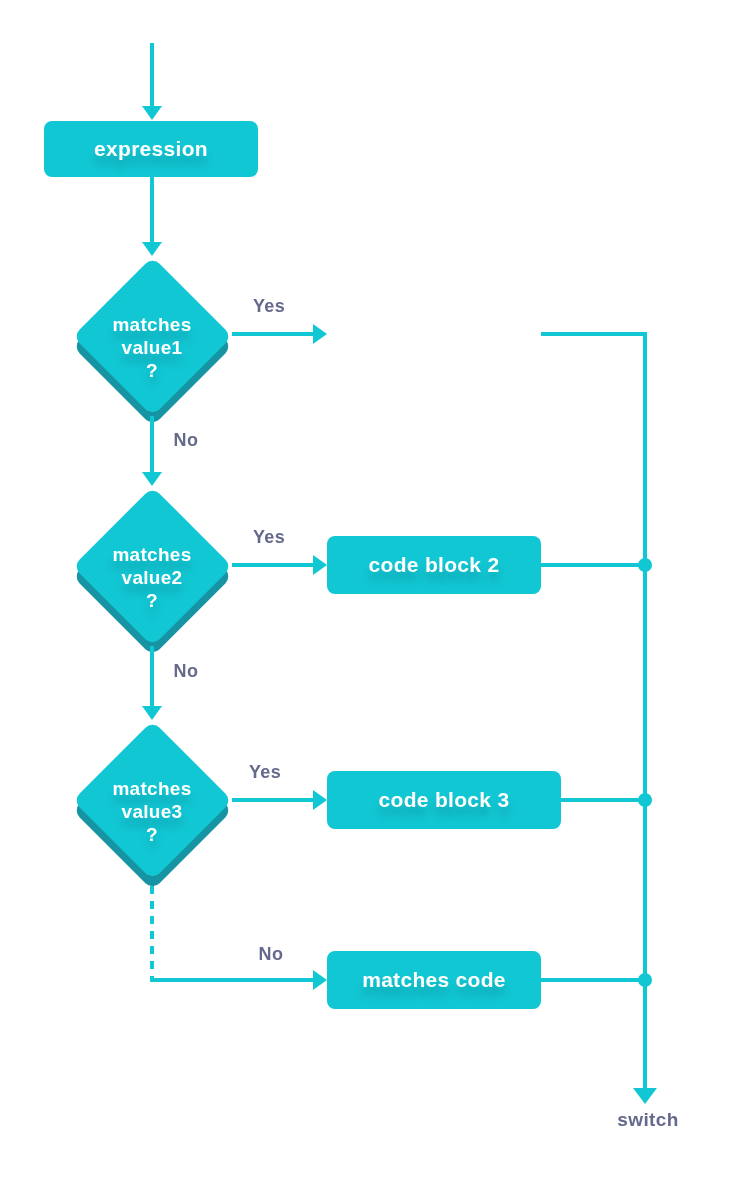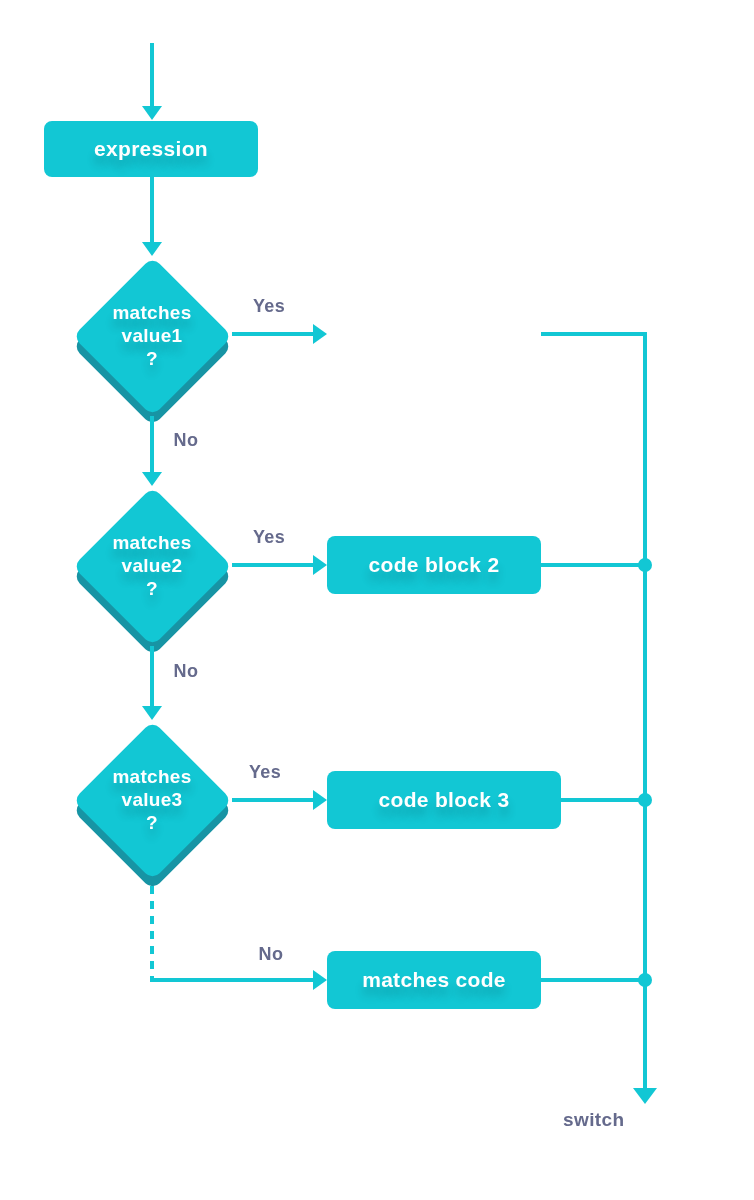--- a/index.html
+++ b/index.html
@@ -90,41 +90,42 @@
   .diamond-label {
     position: absolute;
     width: 140px;
     text-align: center;
     color: var(--node-text, #ffffff);
     font-size: 19px;
     font-weight: bold;
     line-height: 23px;
     letter-spacing: 0.3px;
     text-shadow: 0 9px 8px rgba(0, 40, 50, 0.22);
+    margin-top: 12px;
   }
   .edge-label {
     position: absolute;
     width: 60px;
     text-align: center;
     color: var(--edge-label, #656A8C);
     font-size: 18px;
     font-weight: bold;
     letter-spacing: 0.4px;
   }
   .dot {
     position: absolute;
     width: 14px;
     height: 14px;
     border-radius: 50%;
     background: var(--accent, #12C7D4);
   }
   .terminal-label {
     position: absolute;
     width: 170px;
-    text-align: left;
+    text-align: center;
     color: var(--edge-label, #656A8C);
     font-size: 19px;
     font-weight: bold;
     line-height: 24px;
     letter-spacing: 0.4px;
   }
 </style>
 </head>
 <body>
 

